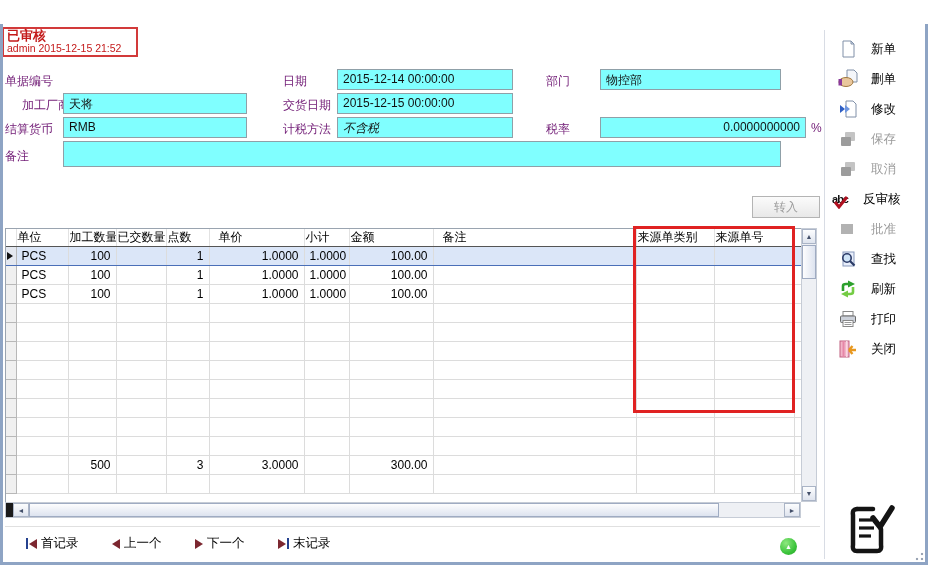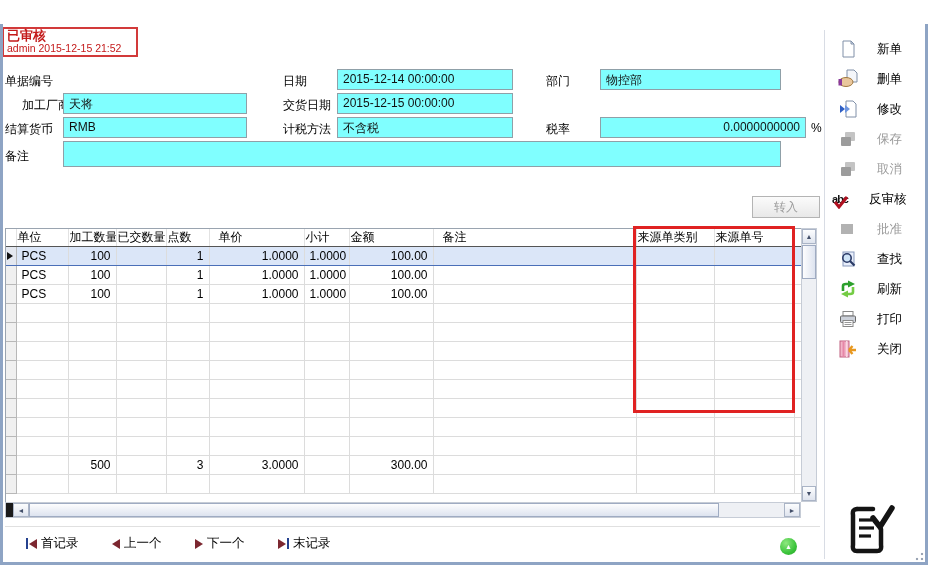--- a/index.html
+++ b/index.html
@@ -39,21 +39,21 @@
     border-color:#b0442c; color:#fff; font-weight:bold; font-size:11px;
   }
   
   #stamp {
     position:absolute; left:2px; top:27px; width:136px; height:30px;
     border:2px solid #d23a3a; padding:0 3px; line-height:1.1; color:#c41a1a;
   }
   #stamp .status { font-size:13px; font-weight:bold; }
   #stamp .meta { font-size:10.5px; }
   
-  .flabel { position:absolute; font-size:12px; color:#000000; white-space:nowrap; }
+  .flabel { position:absolute; font-size:12px; color:#701a75; white-space:nowrap; }
   .ffield {
     position:absolute; height:21px; background:#80ffff; border:1px solid #8fa0a8;
     padding:2px 5px; font-size:12px; color:#111; white-space:nowrap; overflow:hidden;
   }
   .ffield.num { text-align:right; }
   #transfer-btn {
     position:absolute; left:752px; top:196px; width:68px; height:22px;
     background:linear-gradient(180deg,#fbfbfb,#e8e8e8); border:1px solid #b4b4b4;
     color:#9a9a9a; font-size:12px; text-align:center; line-height:20px;
   }
@@ -95,21 +95,21 @@
   .vscroll .thumb { position:absolute; left:0; top:16px; width:14px; height:34px;
     background:linear-gradient(90deg,#fdfdfe,#dde3ef); border:1px solid #9fabc2; }
   .hscroll .beam { width:7px; background:#1b1b1b; flex:0 0 auto; }
   .hscroll .sbtn { width:16px; flex:0 0 auto; }
   .hscroll .thumb { flex:0 0 690px; background:linear-gradient(180deg,#fdfdfe,#dde3ef);
     border:1px solid #9fabc2; }
   .hscroll .track { flex:1 1 auto; }
   
   #sidebar-line { position:absolute; left:824px; top:30px; bottom:6px; width:1px; background:#d8dce4; }
   #sidebar { position:absolute; left:838px; top:38px; width:86px; display:flex; flex-direction:column; gap:8px; }
-  .side-item { height:22px; display:flex; align-items:center; gap:19px; cursor:default;text-align:center; }
+  .side-item { height:22px; display:flex; align-items:center; gap:13px; cursor:default;text-align:center; }
   .side-item .lbl { font-size:12.5px; color:#000; }
   .side-item.disabled .lbl { color:#9a9a9a; }
   .side-icon { width:20px; height:20px; flex:0 0 auto; display:flex; align-items:center; justify-content:center; position:relative; }
   .abc-txt { font-weight:bold; font-size:11px; color:#111; font-family:"Liberation Sans",sans-serif; letter-spacing:-1px; }
   .abc-check { position:absolute; left:3px; top:7px; }
   
   #footer { position:absolute; left:5px; top:526px; width:815px; height:32px; border-top:1px solid #e0e0e0; }
   .nav-item { position:absolute; top:8px; display:flex; align-items:center; gap:4px; }
   .nav-ico { display:flex; align-items:center; gap:1px; }
   .tri-l { width:0; height:0; border-top:5px solid transparent; border-bottom:5px solid transparent; border-right:8px solid #7c2730; }
@@ -146,21 +146,21 @@
   <div class="ffield" style="left:600px;top:69px;width:181px;">物控部</div>
 
   <div class="flabel" style="left:22px;top:97px;">加工厂商</div>
   <div class="ffield" style="left:63px;top:93px;width:184px;">天将</div>
   <div class="flabel" style="left:283px;top:97px;text-align:right;">交货日期</div>
   <div class="ffield" style="left:337px;top:93px;width:176px;">2015-12-15 00:00:00</div>
 
   <div class="flabel" style="left:5px;top:121px;">结算货币</div>
   <div class="ffield" style="left:63px;top:117px;width:184px;">RMB</div>
   <div class="flabel" style="left:283px;top:121px;">计税方法</div>
-  <div class="ffield" style="left:337px;top:117px;width:176px;">不含税</div>
+  <div class="ffield" style="left:337px;top:117px;width:176px;font-style:italic;">不含税</div>
   <div class="flabel" style="left:546px;top:121px;">税率</div>
   <div class="ffield num" style="left:600px;top:117px;width:206px;">0.0000000000</div>
   <div class="flabel" style="left:811px;top:121px;">%</div>
 
   <div class="flabel" style="left:5px;top:148px;">备注</div>
   <div class="ffield" style="left:63px;top:141px;width:718px;height:26px;"></div>
 
   <div id="transfer-btn">转入</div>
 
   <div id="grid-wrap">

